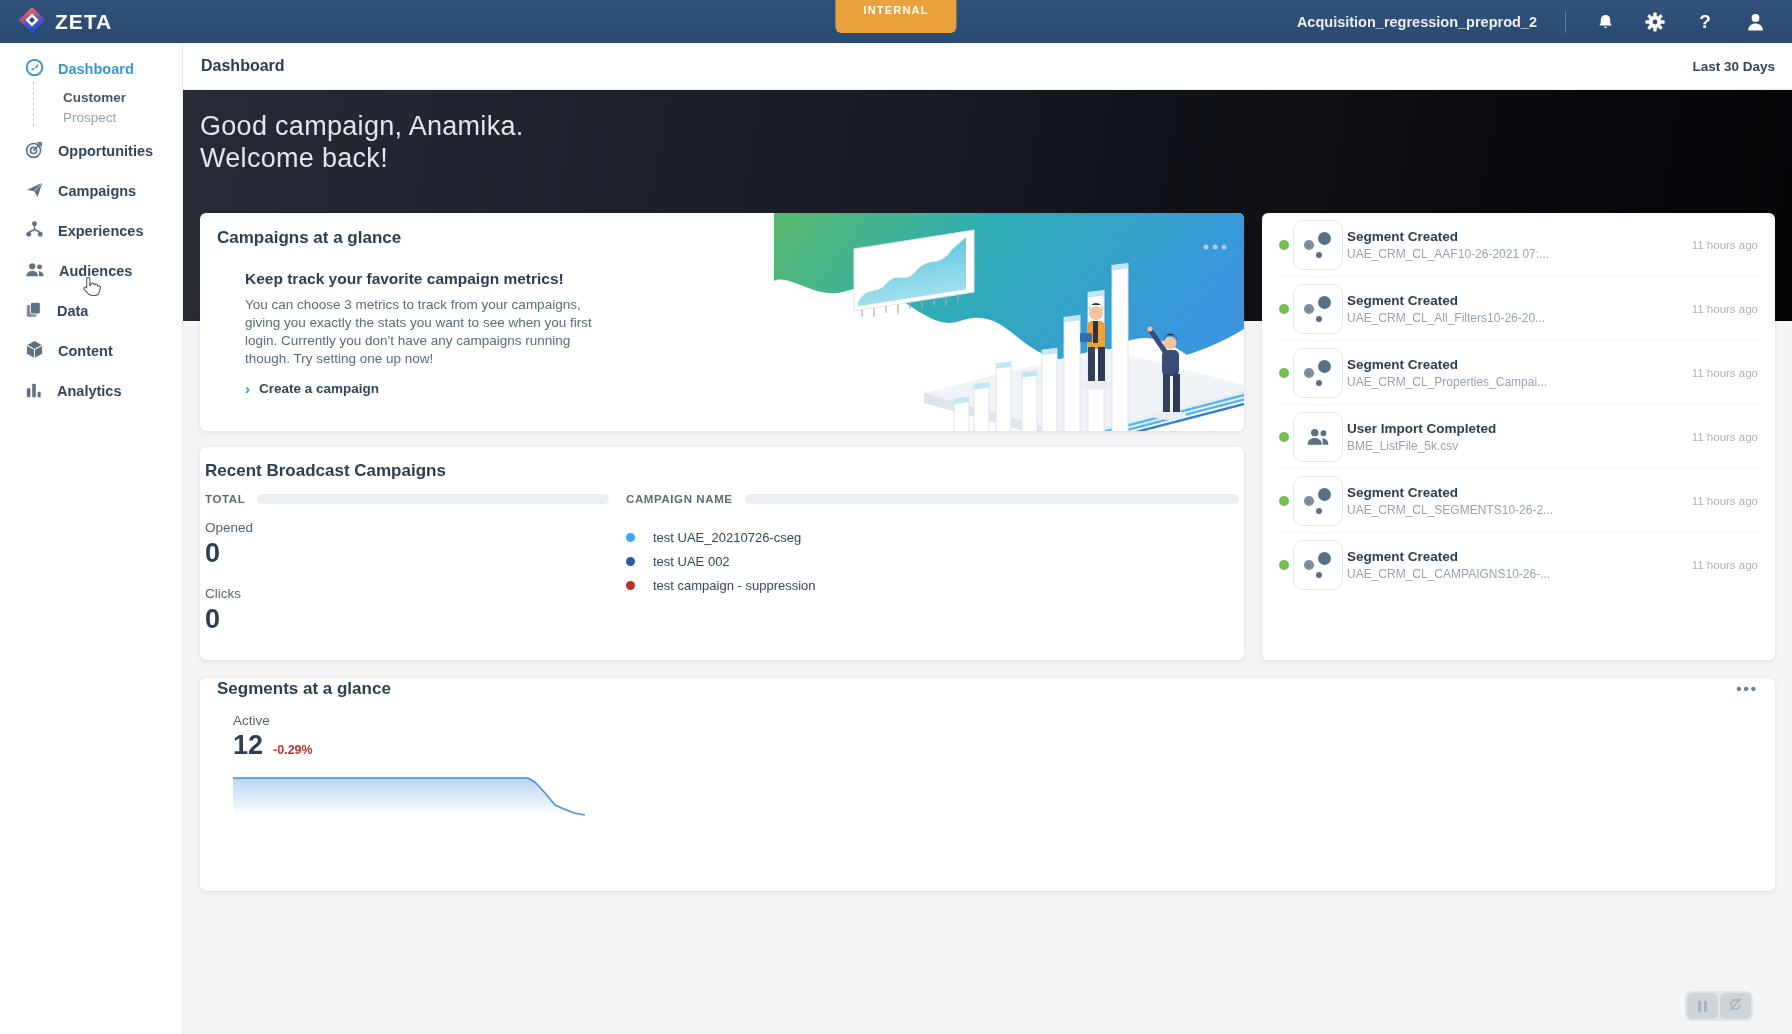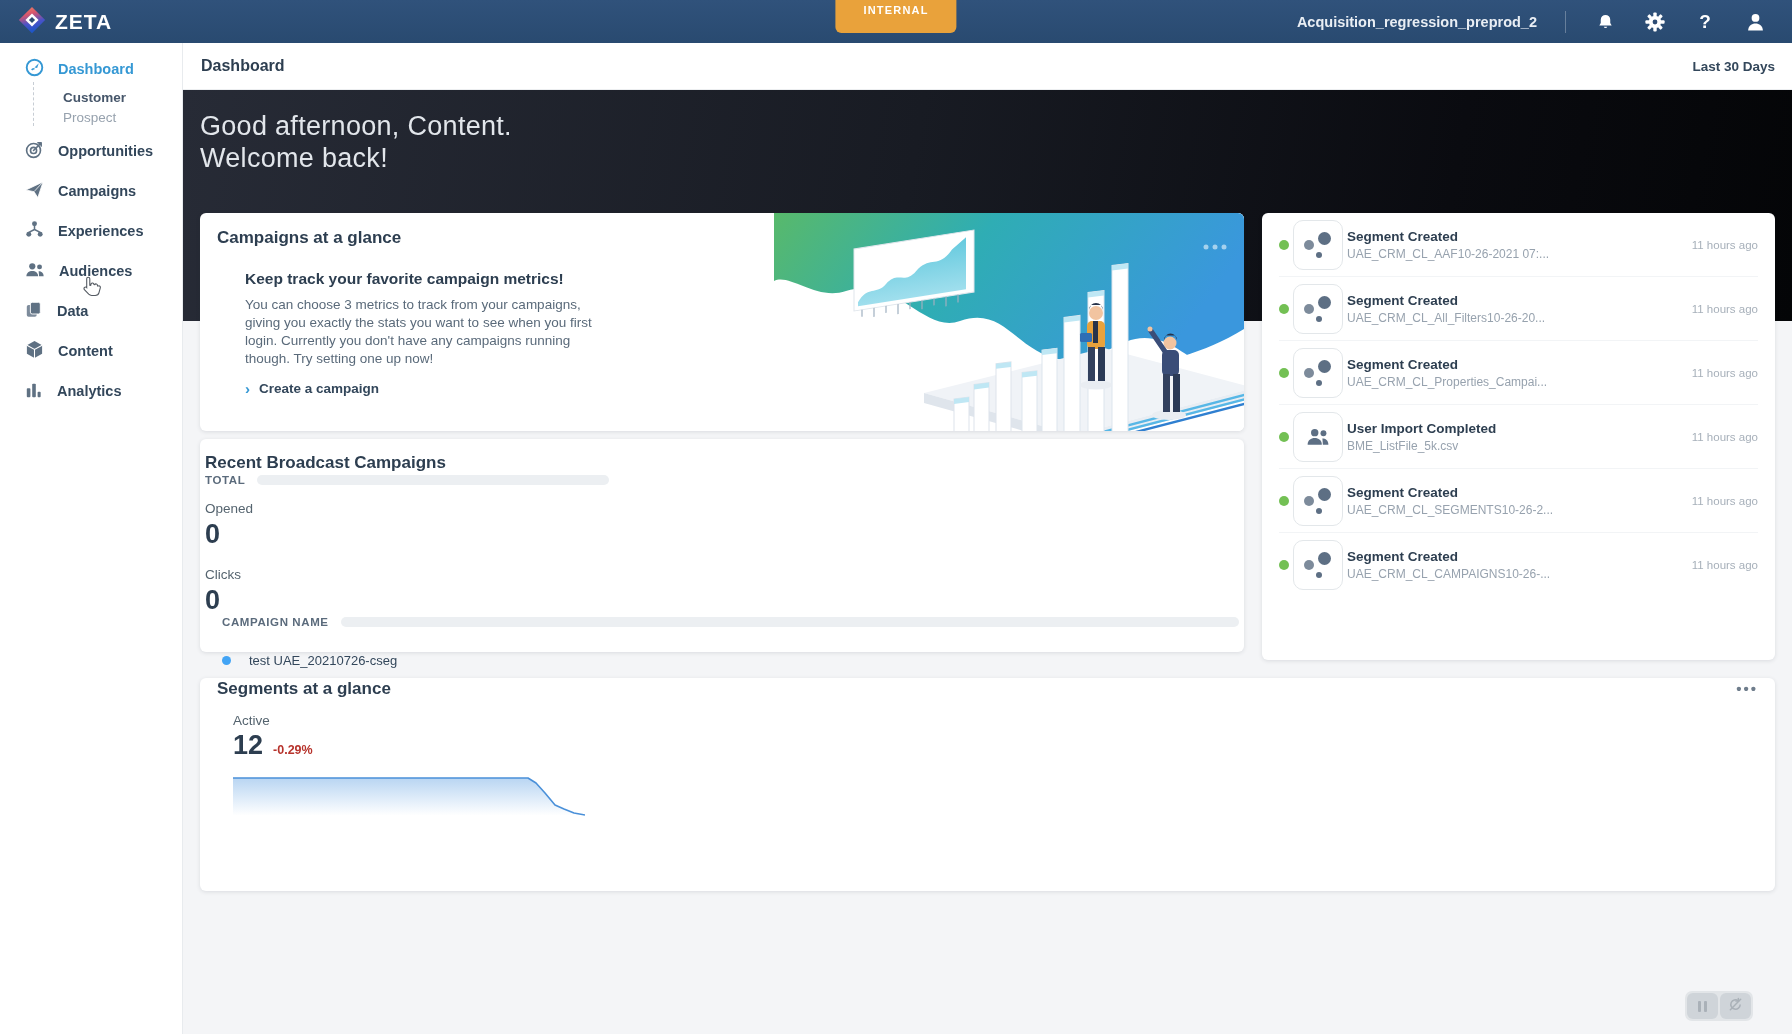--- a/index.html
+++ b/index.html
@@ -45,21 +45,21 @@
   .date-range { font-size:13.5px; font-weight:bold; color:#33475b; cursor:pointer; }
 
   
   .content { position:relative; flex:1; background:#f4f5f7; overflow:hidden; }
   .hero { height:231px; background:linear-gradient(100deg,#272b36 0%,#181b23 45%,#0a0b10 78%,#040507 100%);
     padding:20px 17px 0 17px; }
   .hero h1 { font-size:27px; line-height:32px; font-weight:normal; color:#e2e6eb; letter-spacing:.3px; }
 
   .card { background:#fff; border-radius:6px; box-shadow:0 1px 4px rgba(31,45,61,.12); }
   .cards-wrap { position:absolute; top:123px; left:17px; right:17px; display:flex; gap:18px; }
-  .left-col { width:1044px; display:flex; flex-direction:column; gap:8px; flex-shrink:0; }
+  .left-col { width:1044px; display:flex; flex-direction:column; gap:16px; flex-shrink:0; }
   .card-title { font-size:17px; font-weight:bold; color:#2d3e50; }
 
   
   .campaigns-card { height:218px; position:relative; overflow:hidden; padding:15px 0 0 17px; }
   .cg-inner { margin:22px 0 0 28px; width:375px; }
   .cg-heading { font-size:15.5px; font-weight:bold; color:#2d3e50; }
   .cg-body { margin-top:8px; font-size:13.5px; line-height:18px; color:#5a6a7a; width:362px; }
   .cg-cta { margin-top:13px; display:flex; align-items:center; gap:9px; cursor:pointer; }
   .cg-cta .chev { color:#3598d4; font-size:15px; font-weight:bold; line-height:1; }
   .cg-cta .cta-label { font-size:13.5px; font-weight:bold; color:#33475b; }
@@ -79,21 +79,21 @@
   .af-item-sub { font-size:12px; color:#97a2ae; margin-top:3px; }
   .af-time { font-size:11.5px; color:#a7b0ba; white-space:nowrap; }
   .seg-icon { position:relative; width:28px; height:26px; }
   .seg-icon i { position:absolute; border-radius:50%; background:#5d6f84; }
   .seg-icon .c1 { width:13px; height:13px; right:1px; top:0; }
   .seg-icon .c2 { width:10px; height:10px; left:0; top:8px; background:#7d8b9b; }
   .seg-icon .c3 { width:6px; height:6px; left:12px; bottom:0; }
 
   
   .recent-card { height:213px; padding:14px 5px 0; }
-  .rb-cols { display:flex; margin-top:1px;flex-direction:column; }
+  .rb-cols { display:flex; margin-top:12px; }
   .rb-left { width:404px; flex-shrink:0; }
   .rb-right { flex:1; padding-left:17px; }
   .rb-head-row { display:flex; align-items:center; gap:12px; }
   .col-label { font-size:11.5px; font-weight:bold; letter-spacing:.6px; color:#5b6b7c; white-space:nowrap; }
   .pill-bar { height:10px; border-radius:5px; background:#eceff2; flex:1; }
   .rb-metric-label { margin-top:15px; font-size:13.5px; color:#55646f; }
   .rb-metric-value { margin-top:3px; font-size:27px; font-weight:bold; color:#2d3e50; }
   .rb-metric-label.second { margin-top:17px; }
   .rb-list { list-style:none; margin-top:20px; }
   .rb-list li { display:flex; align-items:center; gap:18px; height:24px; font-size:13px; color:#33475b; cursor:pointer; }
@@ -276,21 +276,21 @@
 
   <div class="main">
     <div class="main-header">
       <span class="page-title">Dashboard</span>
       <span class="date-range">Last 30 Days</span>
     </div>
 
     <div class="content">
       <div class="hero">
         <h1>
-          <span>Good afternoon, Content.</span><br>
+          <span>Good campaign, Anamika.</span><br>
           <span>Welcome back!</span>
         </h1>
       </div>
 
       <div class="cards-wrap">
         <div class="left-col">
 
           <div class="card campaigns-card">
             <div class="card-title">Campaigns at a glance</div>
             <div class="cg-inner">

